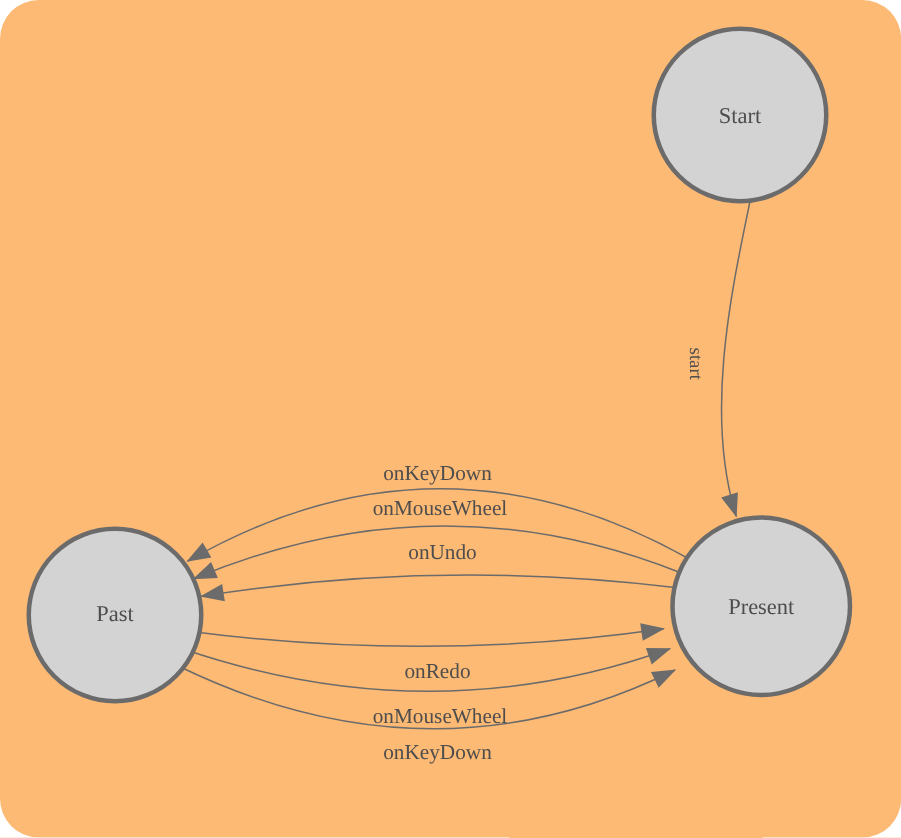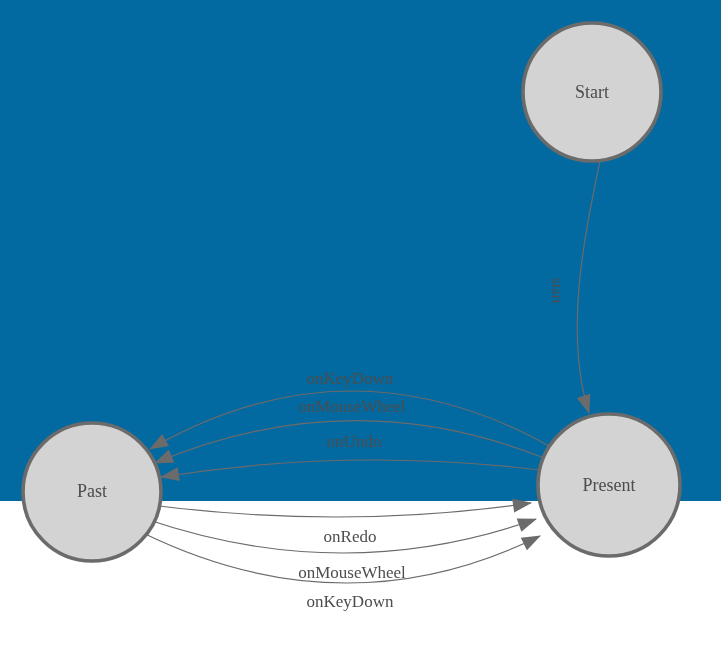--- a/index.html
+++ b/index.html
@@ -7,22 +7,23 @@
     padding: 0;
     background: #ffffff;
     width: 721px;
     height: 670px;
     overflow: hidden;
     font-family: "Liberation Serif", "DejaVu Serif", serif;
   }
   .diagram-wrap {
     position: relative;
     width: 721px;
-    height: 501px;
-    background: #0369a1;
+    height: 670px;
+    background: #fdba74;
+    border-radius: 31px;
   }
   svg { display: block; }
   .state-circle {
     fill: #d3d3d3;
     stroke: #6b6b6b;
     stroke-width: 3.6px;
   }
   .edge {
     fill: none;
     stroke: #6b6b6b;

